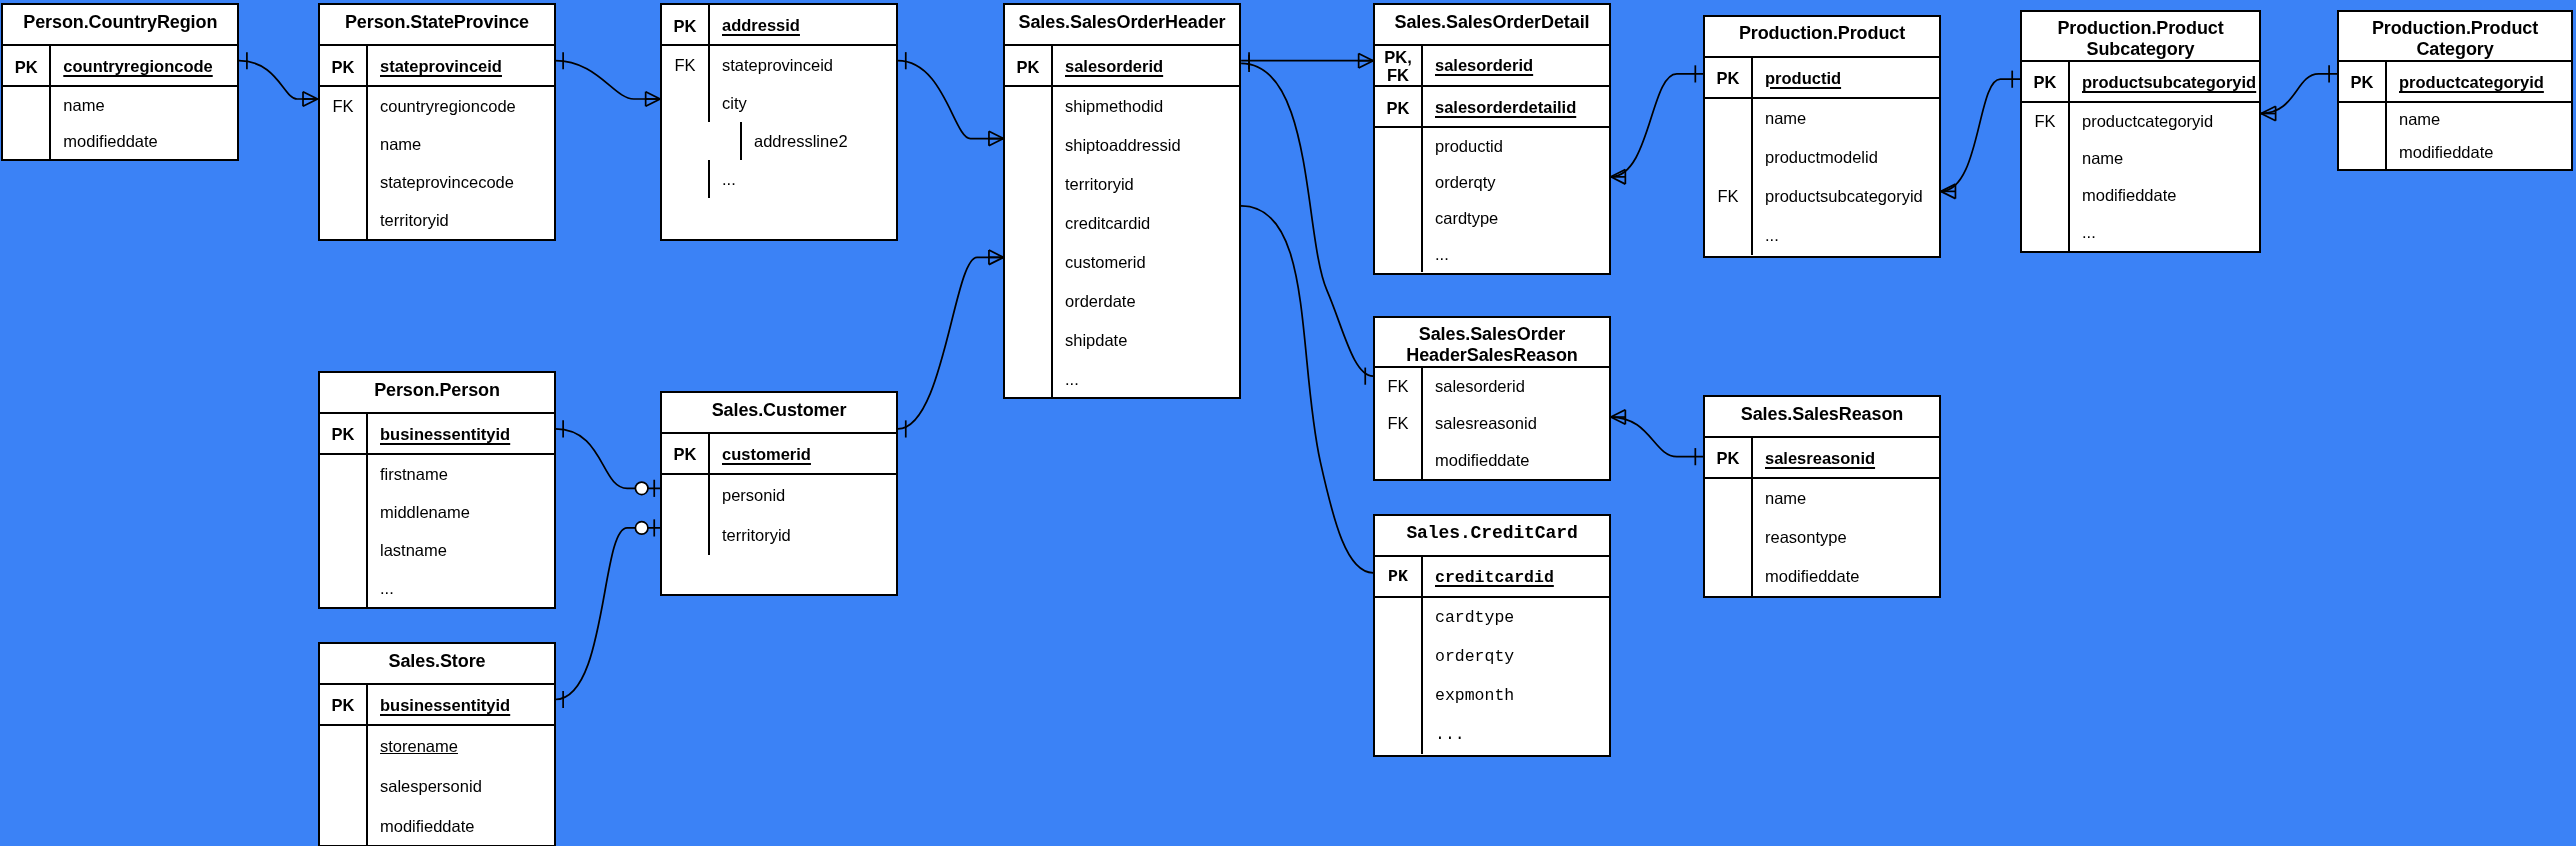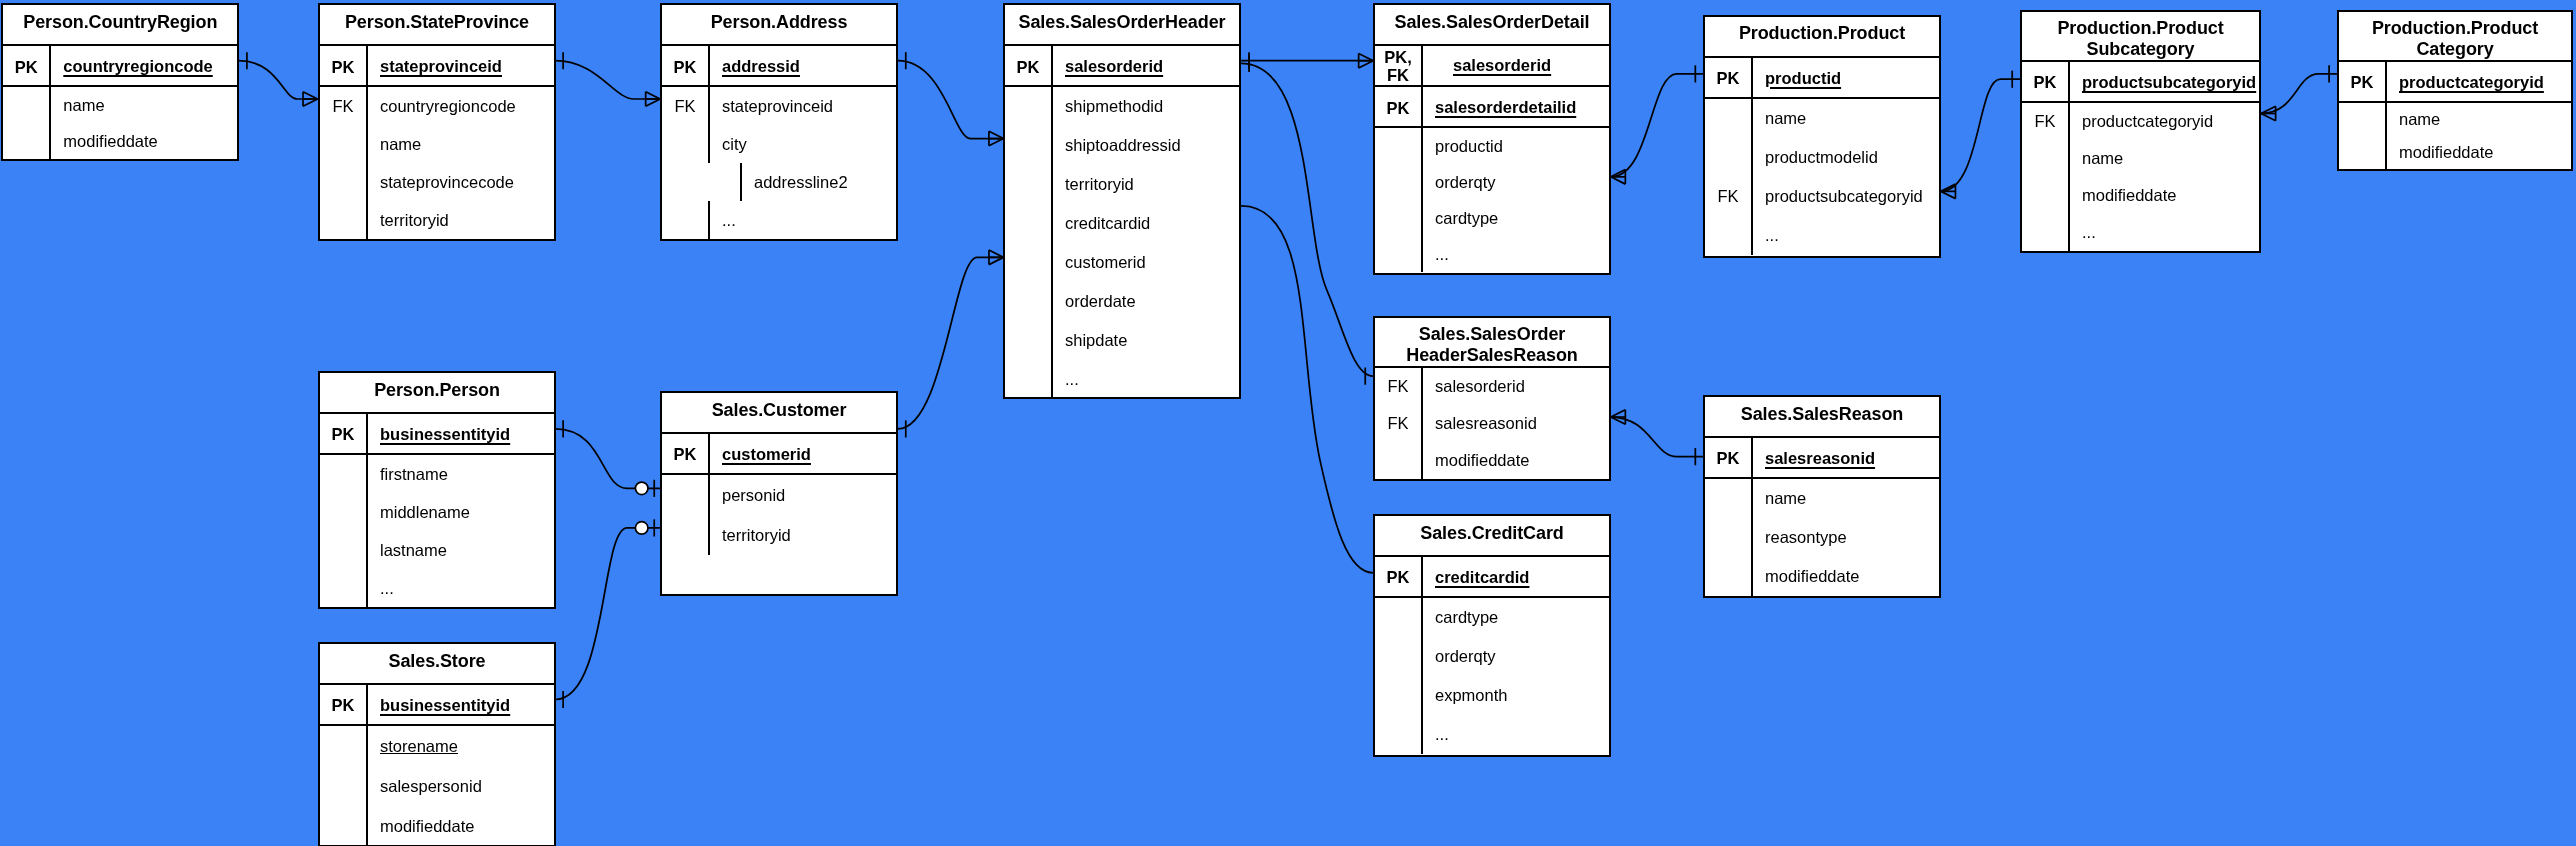--- a/index.html
+++ b/index.html
@@ -85,21 +85,20 @@
     white-space: nowrap;
   }
   .row.pkrow .namecell {
     font-weight: bold;
     text-decoration: underline;
     text-underline-offset: 2.6px;
     text-decoration-thickness: 1.7px;
   }
   .row.divider {
     border-bottom: 2px solid #000000;
-    gap: 18px;
   }
   .edge-path {
     fill: none;
     stroke: #000000;
     stroke-width: 2.6;
   }
   .marker-line {
     stroke: #000000;
     stroke-width: 2.6;
     fill: none;
@@ -257,23 +256,20 @@
           <div class="keycell" style="width: 48px;"></div>
           <div class="namecell"><span>stateprovincecode</span></div>
         </div>
         <div class="row" style="height: 38px;">
           <div class="keycell" style="width: 48px;"></div>
           <div class="namecell"><span>territoryid</span></div>
         </div>
       </div>
     </div>
     <div class="entity" style="left: 660px; top: 3.3px; width: 238px; height: 238px;">
-      <div class="ent-title" style="height: 41px;">
-        <div>Person.Address</div>
-      </div>
       <div class="pk-block" style="height: 41px;">
         <div class="row pkrow" style="height: 41px;">
           <div class="keycell bold" style="width: 48px;">PK</div>
           <div class="namecell"><span>addressid</span></div>
         </div>
       </div>
       <div class="attr-block" style="height: 152px;">
         <div class="row" style="height: 38px;">
           <div class="keycell" style="width: 48px;">FK</div>
           <div class="namecell"><span>stateprovinceid</span></div>
@@ -569,21 +565,21 @@
         <div class="row" style="height: 39px;">
           <div class="keycell" style="width: 48px;"></div>
           <div class="namecell"><span>reasontype</span></div>
         </div>
         <div class="row" style="height: 39px;">
           <div class="keycell" style="width: 48px;"></div>
           <div class="namecell"><span>modifieddate</span></div>
         </div>
       </div>
     </div>
-    <div class="entity" style="left: 1373px; top: 514px; width: 238px; height: 243px;">
+    <div class="entity" style="left: 1373px; top: 514px; width: 238px; height: 243px; font-family: Liberation Mono, monospace;">
       <div class="ent-title" style="height: 41px;">
         <div>Sales.CreditCard</div>
       </div>
       <div class="pk-block" style="height: 41px;">
         <div class="row pkrow" style="height: 41px;">
           <div class="keycell bold" style="width: 48px;">PK</div>
           <div class="namecell"><span>creditcardid</span></div>
         </div>
       </div>
       <div class="attr-block" style="height: 157px;">

